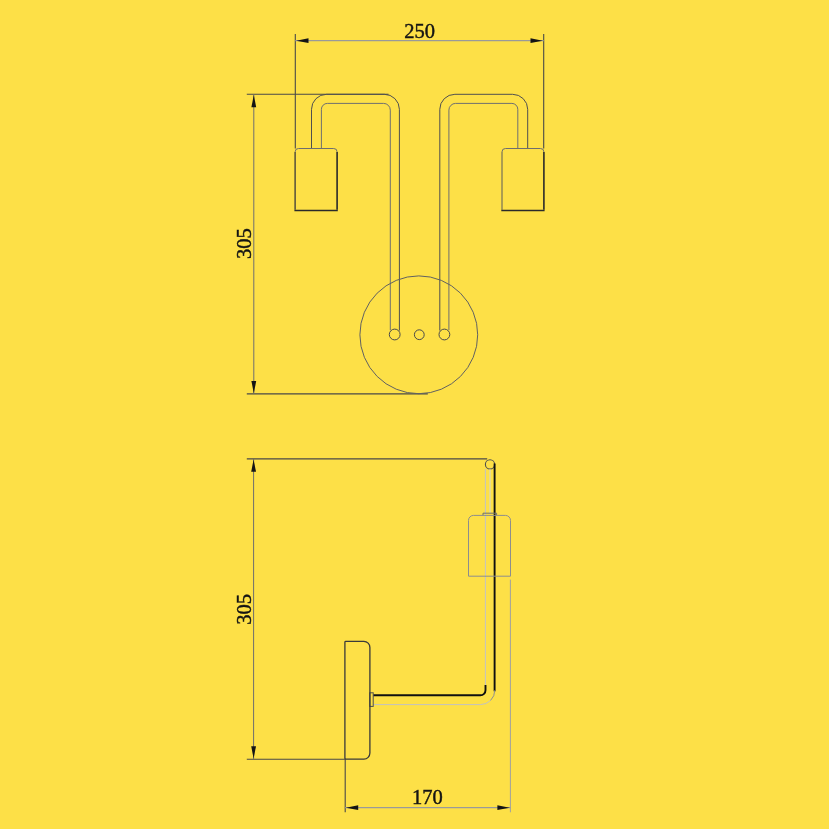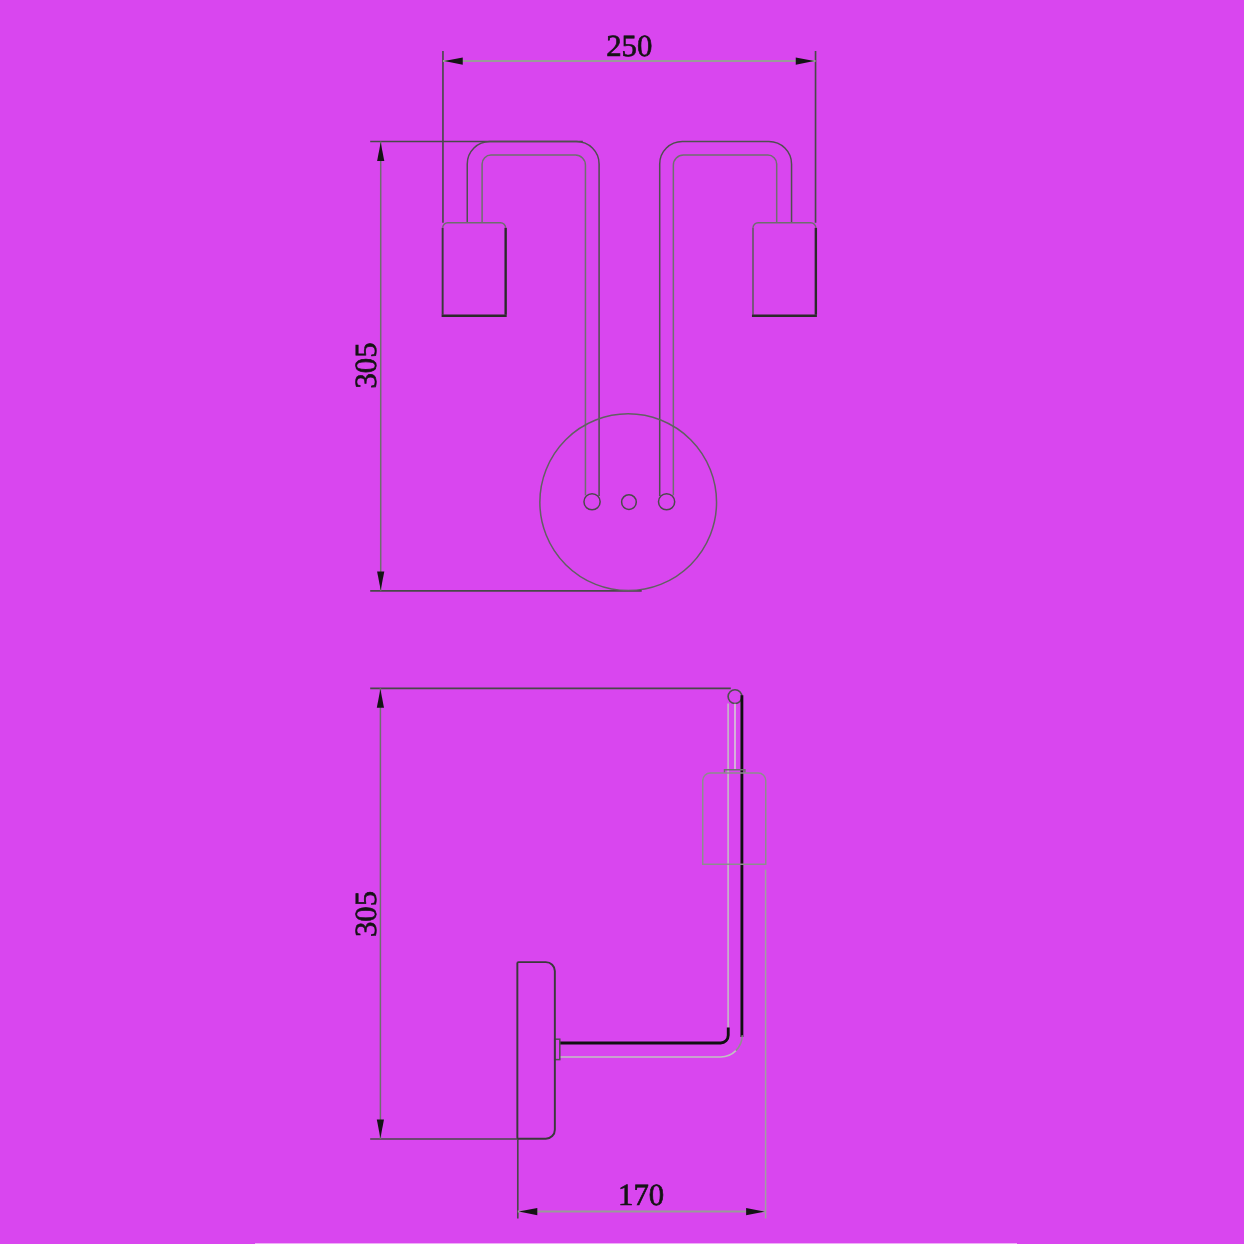--- a/index.html
+++ b/index.html
@@ -1,16 +1,16 @@
 <!DOCTYPE html>
 <html><head>
 <meta charset="utf-8">
 <style>
   html,body{margin:0;padding:0;background:#ffffff;}
-  .page{width:829px;height:829px;position:relative;background:#d946ef;}
+  .page{width:829px;height:829px;position:relative;background:#fde047;}
   svg{position:absolute;left:0;top:0;}
   text{font-family:"Liberation Serif",serif;fill:#141414;stroke:#141414;stroke-width:0.45;}
 </style>
 </head>
 <body>
 <div class="page">
 <svg width="829" height="829" viewBox="0 0 829 829">
 
   <line x1="295.3" y1="34" x2="295.3" y2="148.5" stroke="#484848" stroke-width="1.1"></line>
 

